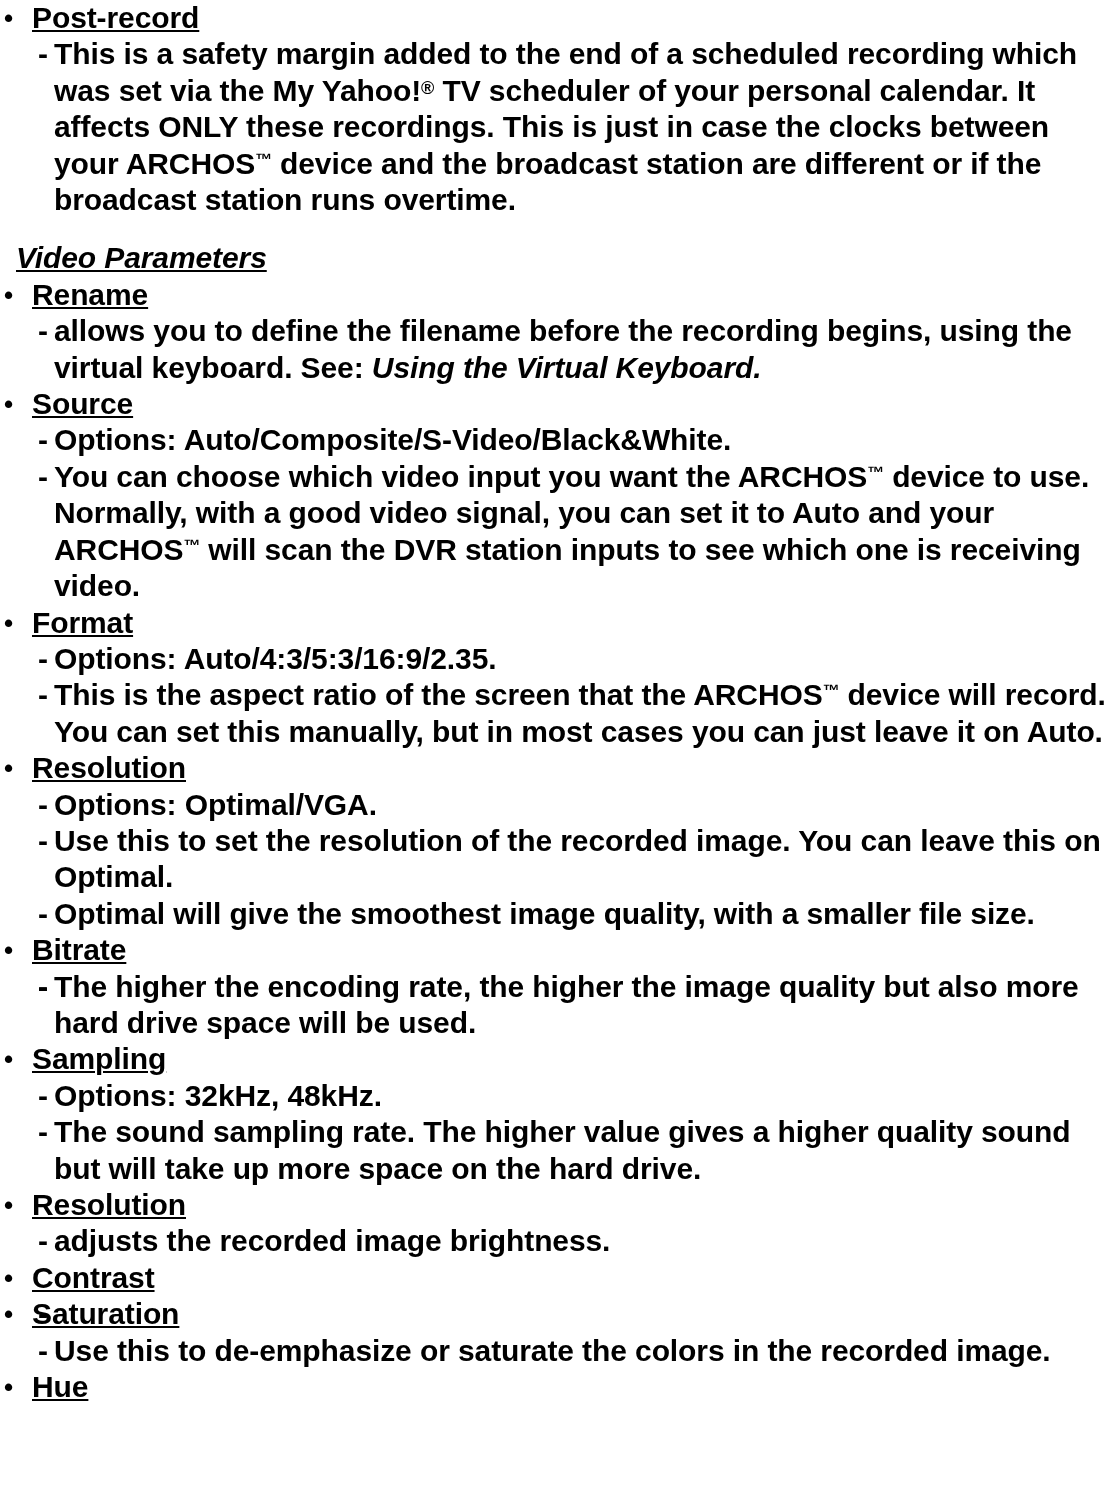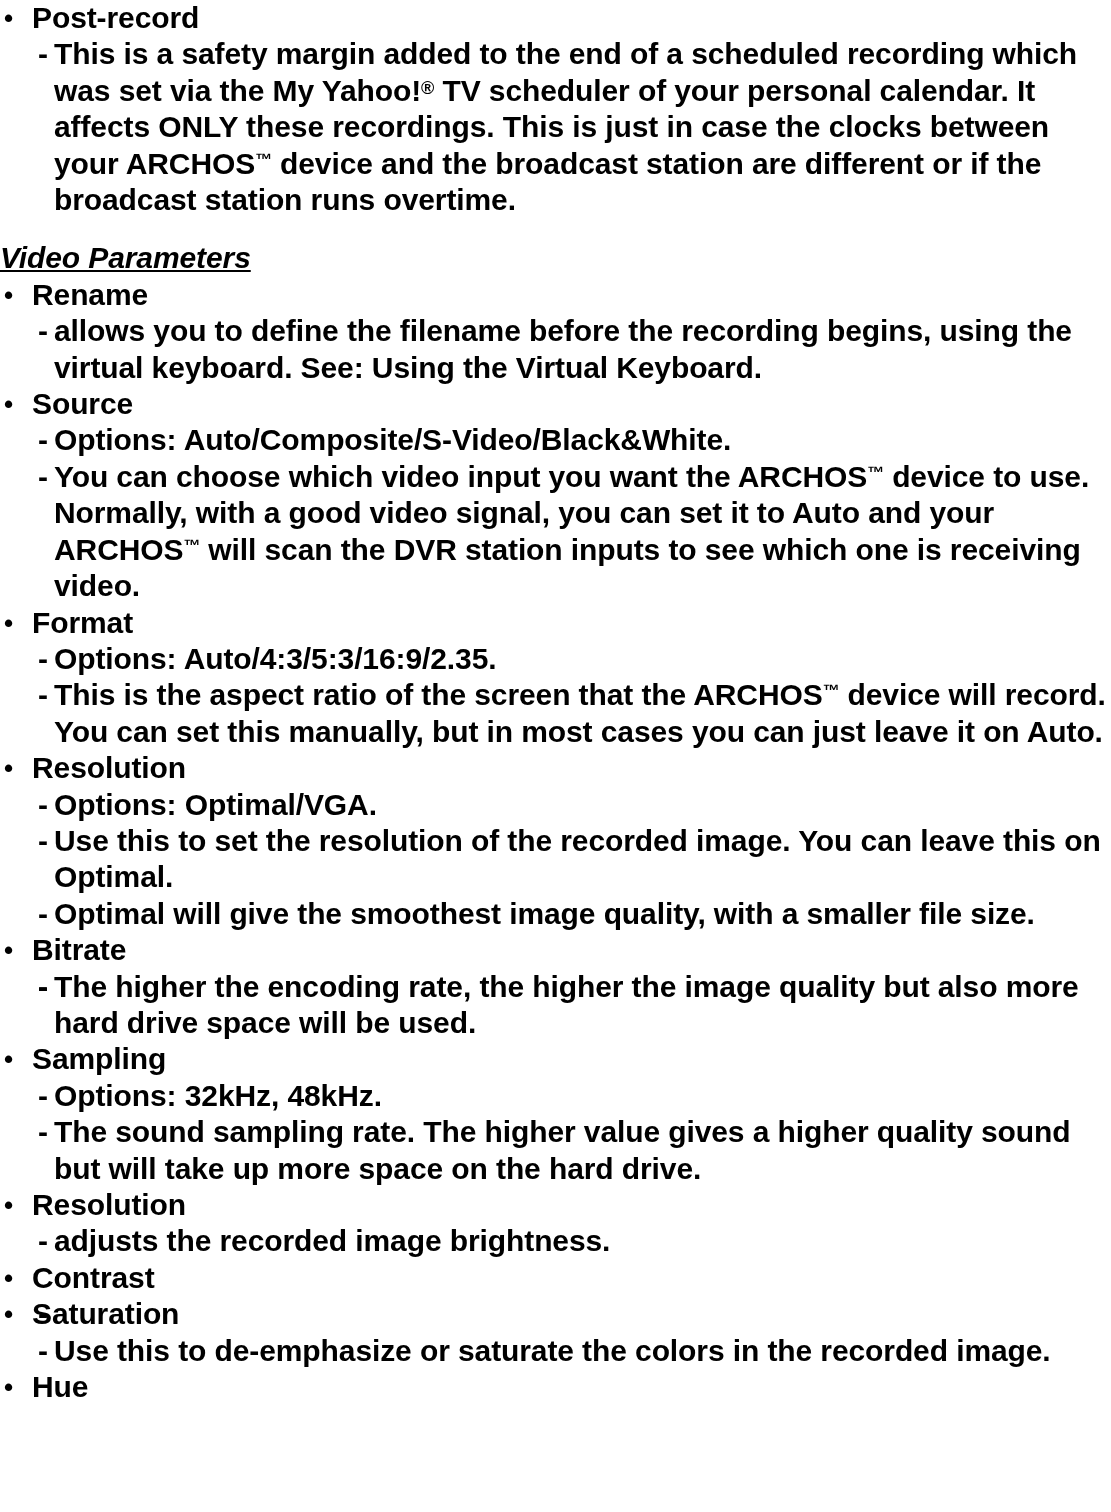--- a/index.html
+++ b/index.html
@@ -44,20 +44,21 @@
     margin: 0;
   }
   .bullet-row .bullet-glyph {
     position: absolute;
     left: 4px;
     top: 0;
     font-size: 26px;
     line-height: 36.4px;
   }
   .bullet-row .bullet-label {
+    text-decoration: underline;
     text-underline-offset: 2px;
     text-decoration-thickness: 2px;
     text-align: right;
   }
 
   
   .sub-row {
     display: block;
     position: relative;
     padding-left: 54px;
@@ -72,31 +73,32 @@
     line-height: 36.4px;
   }
 
   
   .section-head {
     display: block;
     font-style: italic;
     text-decoration: underline;
     text-underline-offset: 2px;
     text-decoration-thickness: 2px;
-    padding-left: 0;
+    padding-left: 16px;
     margin: 0;
   }
 
   .spacer {
     display: block;
     height: 22px;
   }
 
   
   .ital {
+    font-style: italic;
   }
   sup.mark {
     font-size: 0.56em;
     vertical-align: 0.52em;
     line-height: 0;
     font-weight: bold;
   }
   sup.reg {
     font-size: 0.60em;
     vertical-align: 0.40em;

